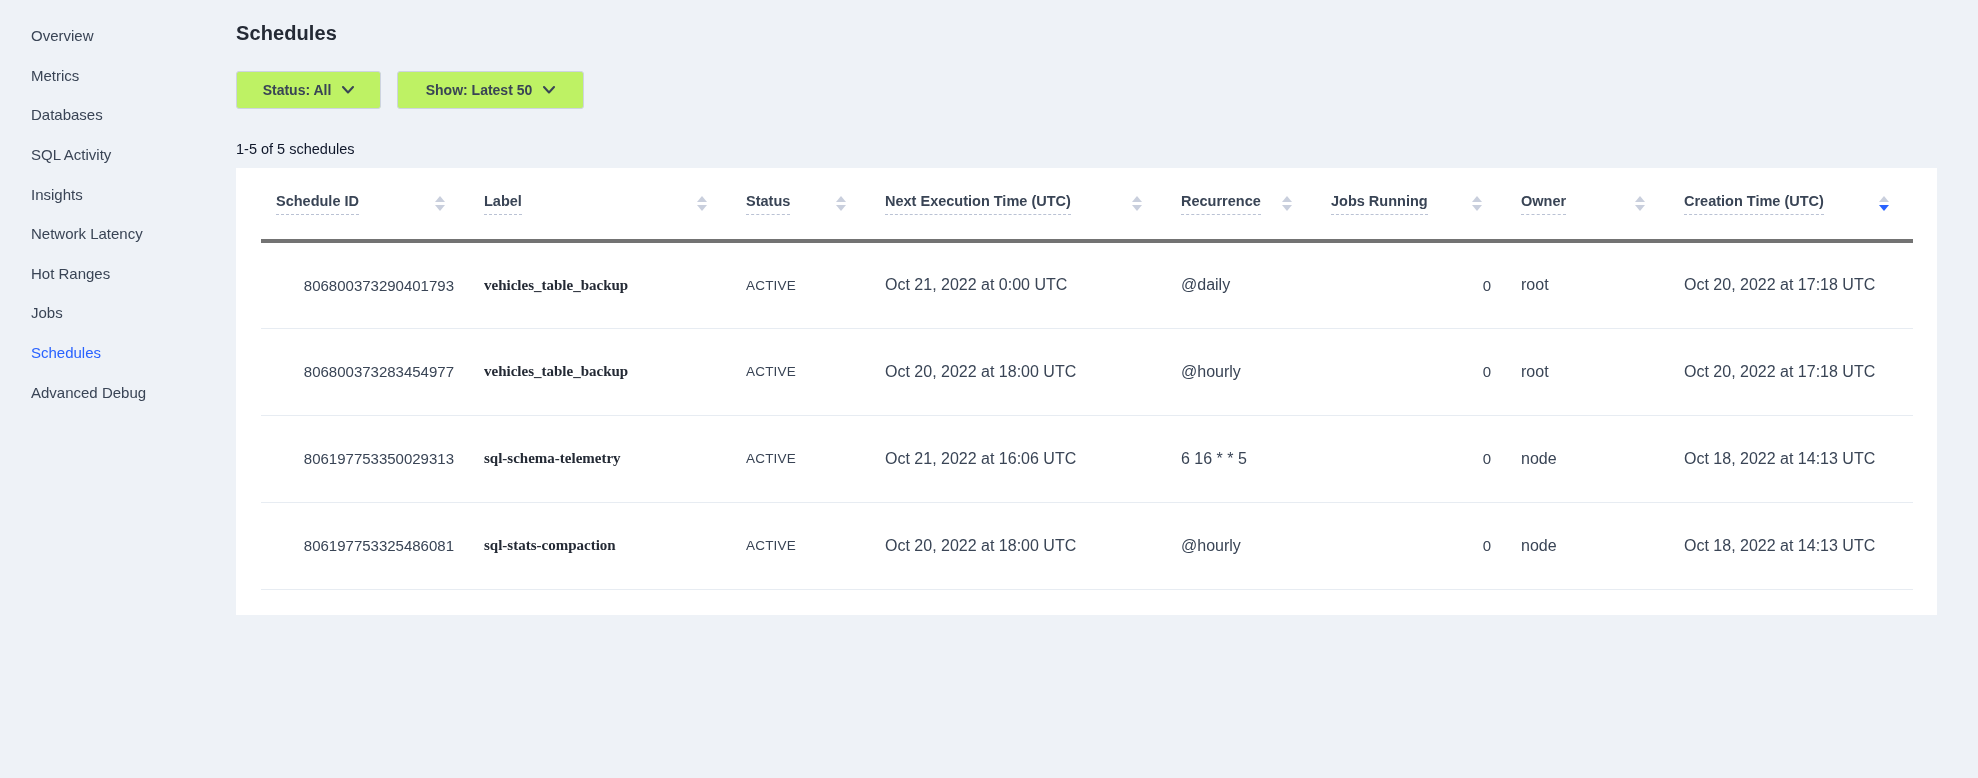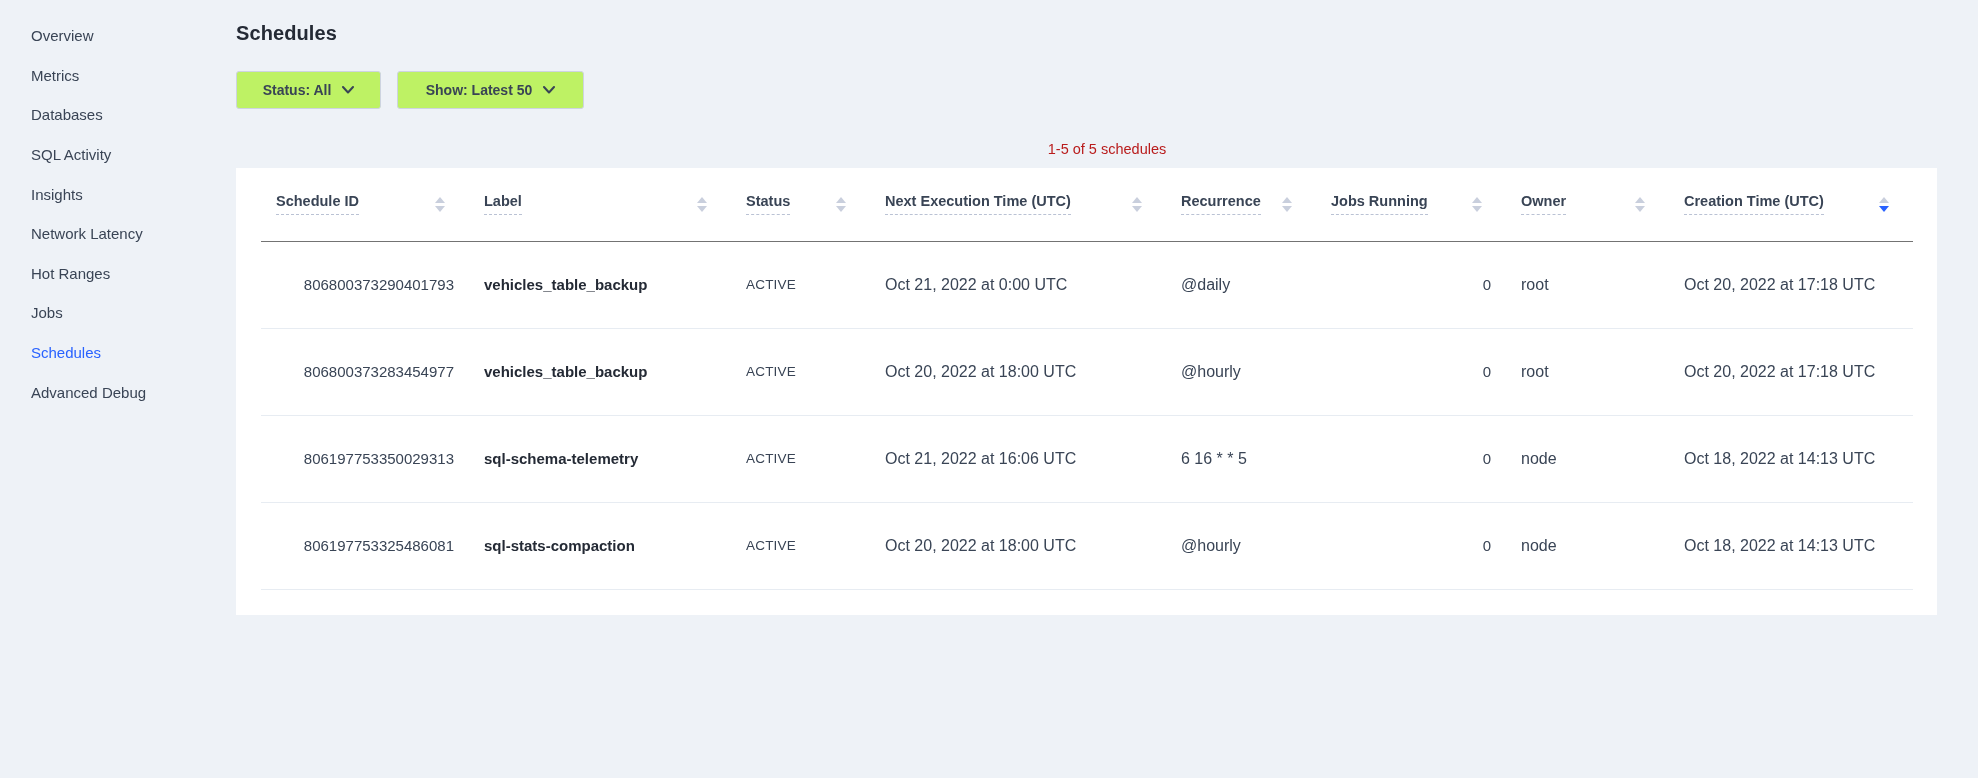--- a/index.html
+++ b/index.html
@@ -34,35 +34,35 @@
     height:38px; min-width:145px; background:#bef264;
     border:1px solid #cdd4e0; border-radius:3px;
     display:inline-flex; align-items:center; justify-content:center;
     gap:11px; padding:0 16px;
     font-size:14px; font-weight:700; color:#394455; cursor:pointer;
   }
   .dropdown.wide { min-width:187px; }
   .chevron { width:12px; height:8px; display:inline-block; }
   .chevron svg { display:block; }
 
-  .results-count { margin-top:32px; font-size:14.5px; color:#b91c1c;text-align:center; }
+  .results-count { margin-top:32px; font-size:14.5px; color:#0f172a; }
 
   
   .panel {
     margin-top:11px; width:1701px; background:#fff;
     padding:0 25px 25px 25px;
   }
   table { border-collapse:collapse; table-layout:fixed; width:1652px; }
   col.c1{width:208px} col.c2{width:262px} col.c3{width:139px}
   col.c4{width:296px} col.c5{width:150px} col.c6{width:190px}
   col.c7{width:163px} col.c8{width:244px}
 
   thead th {
     height:73px; vertical-align:middle; text-align:right;
-    border-bottom:1px solid #737373; padding:0 24px 0 15px; cursor:pointer;
+    border-bottom:4px solid #737373; padding:0 24px 0 15px; cursor:pointer;
   }
   .th-inner { display:flex; align-items:center; justify-content:space-between; gap:8px; }
   .th-label {
     font-size:14.5px; font-weight:700; color:#394455; white-space:nowrap;
     border-bottom:1px dashed #bac2d4; padding-bottom:5px;
   }
   .sort-icon { display:inline-flex; flex-direction:column; gap:3px; flex:none; }
   .sort-icon .up {
     width:0; height:0; border-left:5px solid transparent; border-right:5px solid transparent;
     border-bottom:6px solid #c9cfdd;
@@ -72,21 +72,21 @@
     border-top:6px solid #c9cfdd;
   }
   .sort-icon.desc .down { border-top-color:#2962ff; }
 
   tbody td {
     height:87px; vertical-align:middle; padding:0 15px;
     border-bottom:1px solid #e7ecf2;
     font-size:16px; color:#394455; white-space:nowrap;
   }
   td.mono {
-    font-family:Liberation Sans, sans-serif;
+    font-family:Liberation Serif, serif;
     font-size:15px; font-weight:700; color:#242a35;margin-top:24px;
   }
   td.status { font-size:13.5px; letter-spacing:.2px; }
   td.num { font-size:15px;text-align:right; }
 </style>
 </head>
 <body>
 
 <nav class="sidebar">
   <ul>

